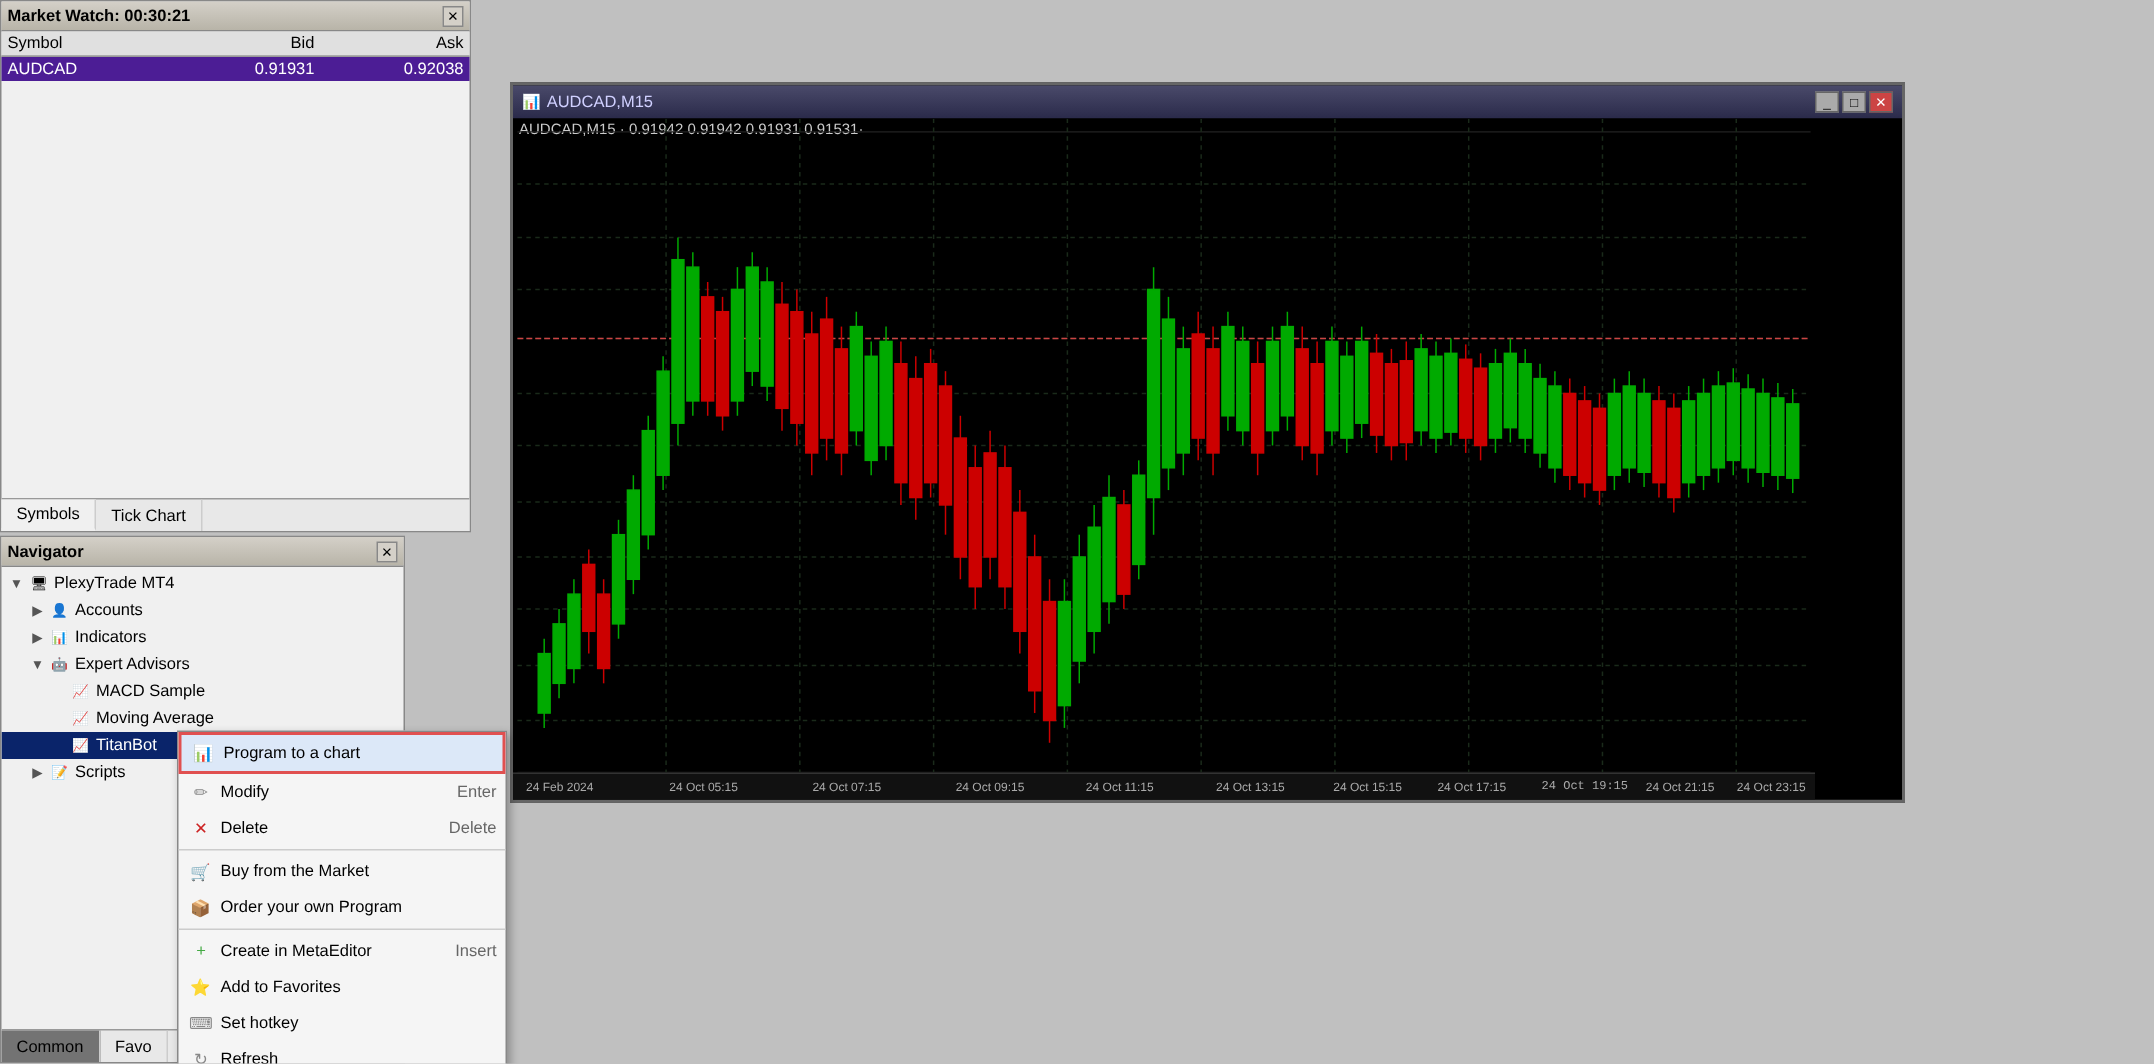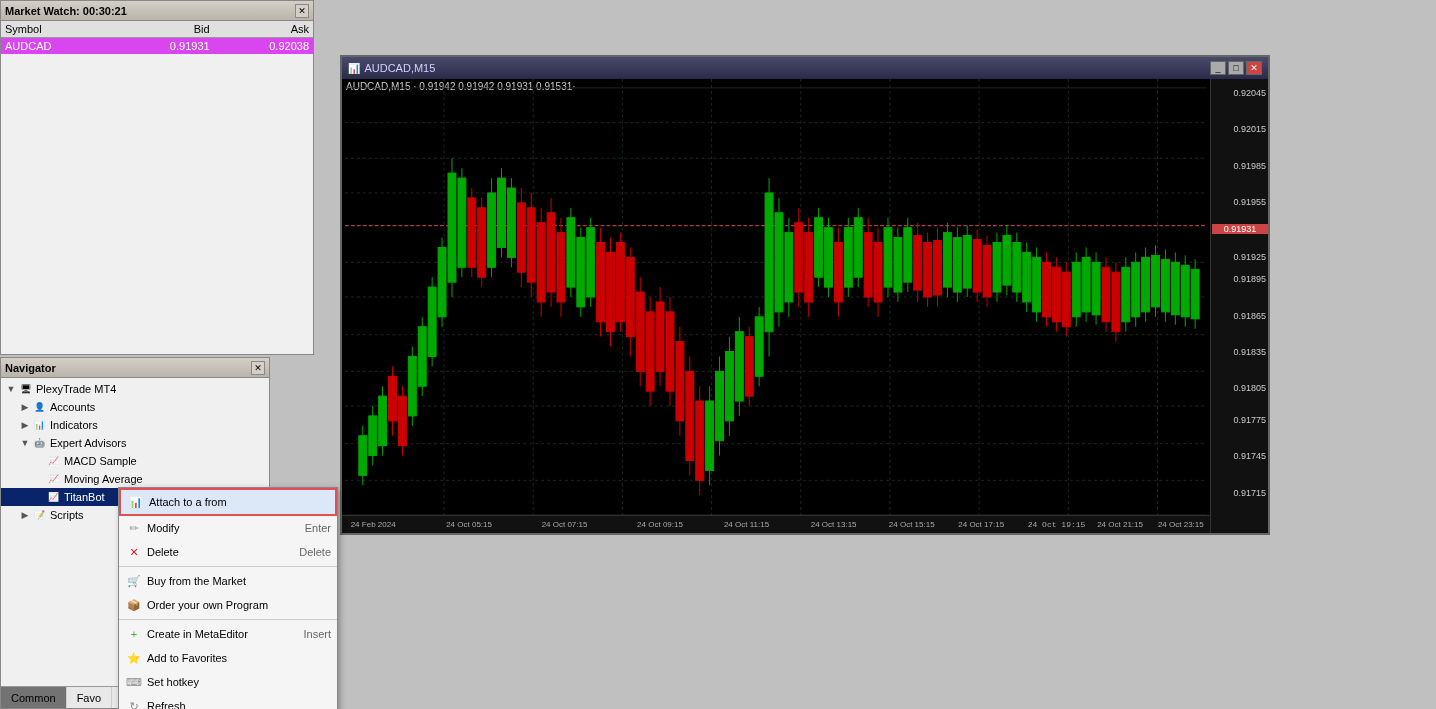--- a/index.html
+++ b/index.html
@@ -62,21 +62,21 @@
     }
     .market-watch-table td {
       padding: 2px 4px;
       font-size: 11px;
     }
     .market-watch-table td:nth-child(2),
     .market-watch-table td:nth-child(3) {
       text-align: right;
     }
     .symbol-row-selected {
-      background: #d946ef;
+      background: #4c1d95;
       color: #fff;
     }
     .symbol-row-selected td { color: #fff; }
 
     
     .tab-row {
       position: absolute;
       bottom: 0;
       width: 100%;
       display: flex;
@@ -322,20 +322,24 @@
       </tr>
     </thead>
     <tbody>
       <tr class="symbol-row-selected">
         <td>AUDCAD</td>
         <td>0.91931</td>
         <td>0.92038</td>
       </tr>
     </tbody>
   </table>
+  <div class="tab-row">
+    <div class="tab-item active">Symbols</div>
+    <div class="tab-item">Tick Chart</div>
+  </div>
 </div>
 
 <div class="navigator">
   <div class="navigator-titlebar">
     <span class="panel-titlebar-text">Navigator</span>
     <div class="panel-close-btn">✕</div>
   </div>
   <div class="nav-tree">
 
     <div class="nav-item">
@@ -674,35 +678,20 @@
         <rect x="824" y="182" width="8" height="53" fill="#00aa00"></rect>
         <line x1="838" y1="175" x2="838" y2="248"></line>
         <rect x="834" y="185" width="8" height="53" fill="#00aa00"></rect>
         <line x1="848" y1="178" x2="848" y2="250"></line>
         <rect x="844" y="188" width="8" height="52" fill="#00aa00"></rect>
         <line x1="858" y1="182" x2="858" y2="252"></line>
         <rect x="854" y="192" width="8" height="50" fill="#00aa00"></rect>
       </g>
     </svg>
 
-    <div class="price-axis">
-      <div class="price-label" style="top: 2%;">0.92045</div>
-      <div class="price-label" style="top: 10%;">0.92015</div>
-      <div class="price-label" style="top: 18%;">0.91985</div>
-      <div class="price-label" style="top: 26%;">0.91955</div>
-      <div class="price-highlight" style="top: 32%;">0.91931</div>
-      <div class="price-label" style="top: 38%;">0.91925</div>
-      <div class="price-label" style="top: 43%;">0.91895</div>
-      <div class="price-label" style="top: 51%;">0.91865</div>
-      <div class="price-label" style="top: 59%;">0.91835</div>
-      <div class="price-label" style="top: 67%;">0.91805</div>
-      <div class="price-label" style="top: 74%;">0.91775</div>
-      <div class="price-label" style="top: 82%;">0.91745</div>
-      <div class="price-label" style="top: 90%;">0.91715</div>
-    </div>
 
     <div class="time-axis">
       <span class="time-label" style="left:1%;">24 Feb 2024</span>
       <span class="time-label" style="left:12%;">24 Oct 05:15</span>
       <span class="time-label" style="left:23%;">24 Oct 07:15</span>
       <span class="time-label" style="left:34%;">24 Oct 09:15</span>
       <span class="time-label" style="left:44%;">24 Oct 11:15</span>
       <span class="time-label" style="left:54%;">24 Oct 13:15</span>
       <span class="time-label" style="left:63%;">24 Oct 15:15</span>
       <span class="time-label" style="left:71%;">24 Oct 17:15</span>
@@ -710,21 +699,21 @@
       <span class="time-label" style="left:87%;">24 Oct 21:15</span>
       <span class="time-label" style="left:94%;">24 Oct 23:15</span>
     </div>
   </div>
 </div>
 
 <div class="context-menu">
 
   <div class="ctx-item highlighted-outlined">
     <span class="ctx-icon" style="color:#4488cc;">📊</span>
-    <span>Attach to a from</span>
+    <span>Program to a chart</span>
   </div>
 
   <div class="ctx-item">
     <span class="ctx-icon" style="color:#888;">✏</span>
     <span>Modify</span>
     <span class="ctx-shortcut">Enter</span>
   </div>
 
   <div class="ctx-item">
     <span class="ctx-icon" style="color:#cc2222;">✕</span>

